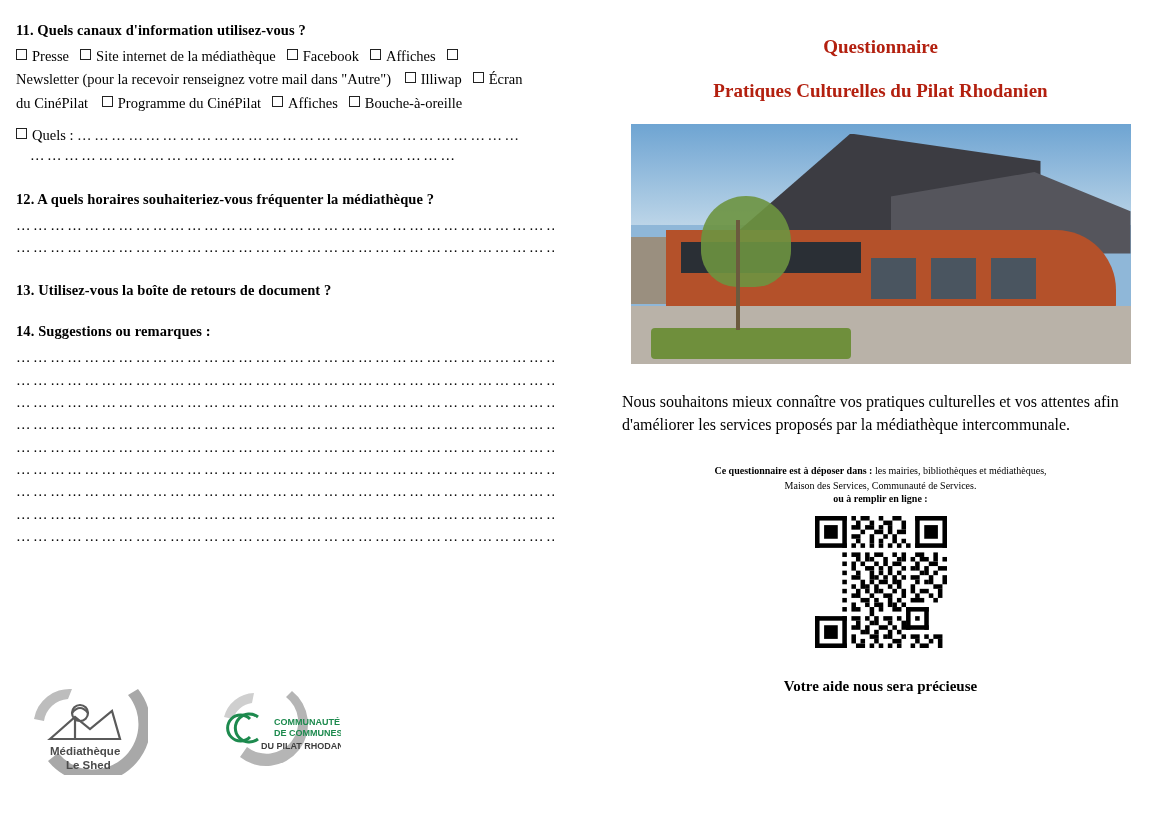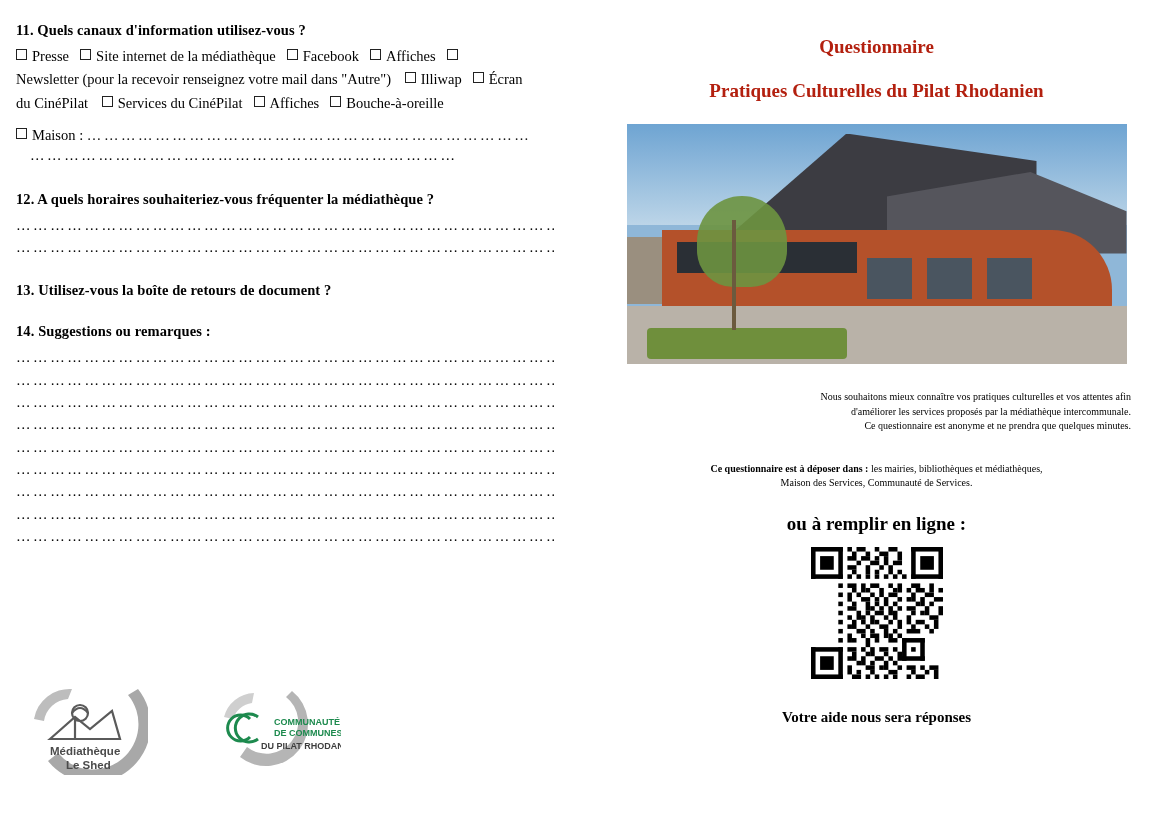--- a/index.html
+++ b/index.html
@@ -22,21 +22,21 @@
   }
   .col-left {
     width: 584px;
     position: relative;
     padding: 22px 30px 0 16px;
     box-sizing: border-box;
   }
   .col-right {
     width: 585px;
     position: relative;
-    padding: 36px 30px 0 30px;
+    padding: 36px 22px 0 30px;
     box-sizing: border-box;
   }
 
   
   .q-title {
     font-weight: bold;
     font-size: 14.5px;
     margin: 0 0 6px 0;
     letter-spacing: 0.1px;
   }
@@ -206,37 +206,36 @@
     position: absolute;
     left: 14%;
     top: 30%;
     width: 18%;
     height: 38%;
     background: #6d9440;
     border-radius: 50% 50% 40% 40%;
     opacity: .9;
   }
   .para {
-    text-align: right;
-    font-size: 10px;
+    text-align: left;
+    font-size: 16px;
     line-height: 1.45;
     margin: 26px 8px 0 8px;
   }
   .depot {
     text-align: center;
     font-size: 10px;
     line-height: 1.45;
     margin: 28px 2px 0 2px;
   }
   .depot b { font-weight: bold; }
   .online {
     text-align: center;
     font-weight: bold;
-    font-size: 19px;
-    margin-top: 22px;
+    font-size: 10px;
   }
   .qr-wrap {
     display: flex;
     justify-content: center;
     margin-top: 12px;
   }
   .qr {
     width: 132px;
     height: 132px;
     image-rendering: pixelated;
@@ -258,26 +257,26 @@
     <div class="q-block">
       <div class="q-title">11. Quels canaux d'information utilisez-vous ?</div>
       <div class="opts">
         <span class="opt"><span class="cb"></span><span>Presse</span></span><span class="opt"><span class="cb"></span><span>Site internet de la médiathèque</span></span><span class="opt"><span class="cb"></span><span>Facebook</span></span><span class="opt"><span class="cb"></span><span>Affiches</span></span><span class="opt"><span class="cb"></span></span>
         <div>
           <span class="inline-text">Newsletter (pour la recevoir renseignez votre mail dans "Autre")</span>
           <span class="opt" style="margin-left:10px"><span class="cb"></span><span>Illiwap</span></span><span class="opt"><span class="cb"></span><span>Écran</span></span>
         </div>
         <div>
           <span class="inline-text">du CinéPilat</span>
-          <span class="opt" style="margin-left:10px"><span class="cb"></span><span>Services du CinéPilat</span></span><span class="opt"><span class="cb"></span><span>Affiches</span></span><span class="opt"><span class="cb"></span><span>Bouche-à-oreille</span></span>
+          <span class="opt" style="margin-left:10px"><span class="cb"></span><span>Programme du CinéPilat</span></span><span class="opt"><span class="cb"></span><span>Affiches</span></span><span class="opt"><span class="cb"></span><span>Bouche-à-oreille</span></span>
         </div>
       </div>
 
       <div class="autre-row">
-        <span class="cb"></span><span>Maison :</span>
+        <span class="cb"></span><span>Quels :</span>
         <span class="dots">……………………………………………………………………</span>
       </div>
       <div class="dotline indent">…………………………………………………………………</div>
     </div>
 
     <div class="spacer-sm"></div>
 
     <div class="q-block">
       <div class="q-title">12. A quels horaires souhaiteriez-vous fréquenter la médiathèque ?</div>
       <div class="answer-lines">
@@ -357,21 +356,20 @@
       <div class="win" style="left:72%;width:9%;"></div>
       <div class="ground"></div>
       <div class="grass"></div>
       <div class="tree-leaves"></div>
       <div class="tree-trunk"></div>
     </div>
 
     <div class="para">
       <div>Nous souhaitons mieux connaître vos pratiques culturelles et vos attentes afin</div>
       <div>d'améliorer les services proposés par la médiathèque intercommunale.</div>
-      <div>Ce questionnaire est anonyme et ne prendra que quelques minutes.</div>
     </div>
 
     <div class="depot">
       <div>
         <b>Ce questionnaire est à déposer dans :</b><span> les mairies, bibliothèques et médiathèques,</span>
       </div>
       <div>Maison des Services, Communauté de Services.</div>
     </div>
 
     <div class="online">ou à remplir en ligne :</div>
@@ -556,16 +554,16 @@
           <rect x="26" y="26" width="2" height="1"></rect>
           <rect x="22" y="27" width="1" height="1"></rect>
             <rect x="25" y="27" width="1" height="1"></rect>
           <rect x="27" y="27" width="1" height="2"></rect>
           <rect x="21" y="28" width="1" height="1"></rect>
             <rect x="23" y="28" width="2" height="1"></rect>
         </g>
       </svg>
     </div>
 
-    <div class="closing">Votre aide nous sera réponses</div>
+    <div class="closing">Votre aide nous sera précieuse</div>
   </div>
 
 </div>
 
 </body></html>

